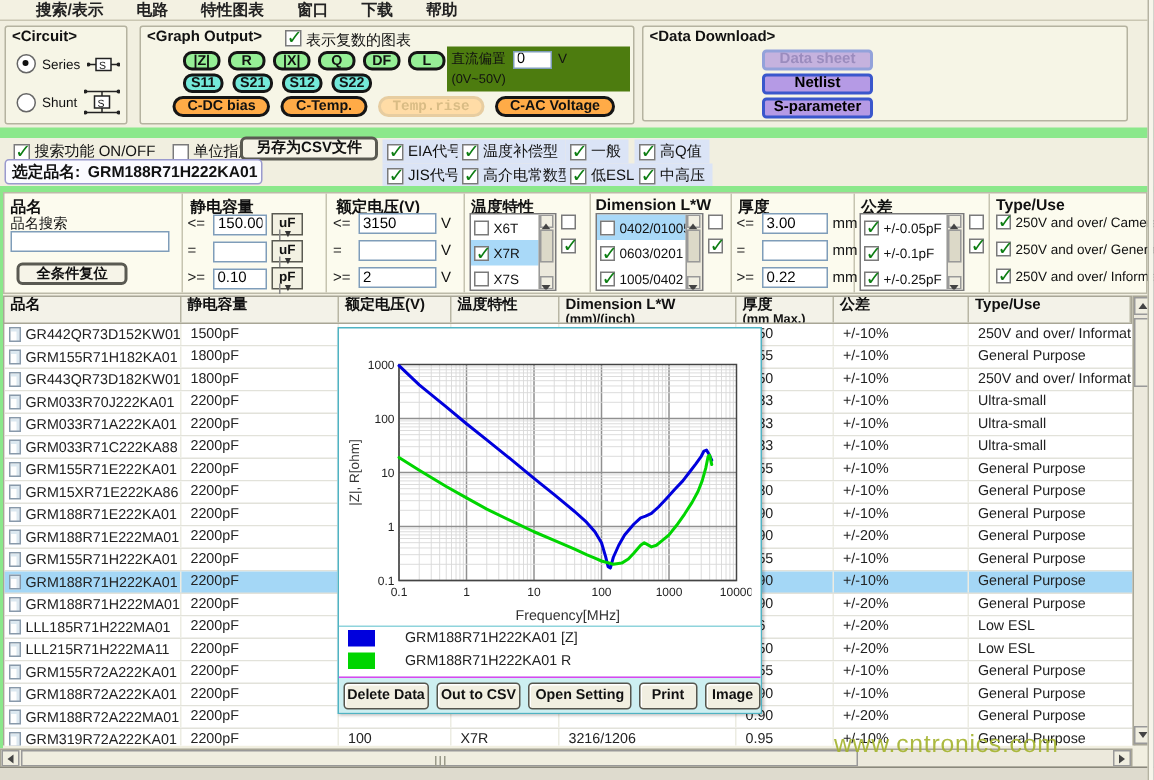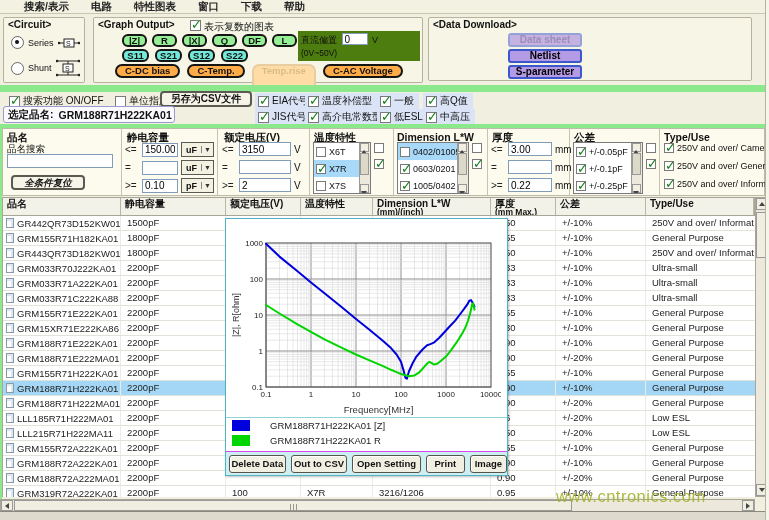--- a/index.html
+++ b/index.html
@@ -23,21 +23,21 @@
   .btn-plain{background:#f6f4e8;border:2px solid #5a5a52;border-radius:4px;font-weight:bold;font-size:10px;}
   
   .cb{display:inline-block;width:11px;height:11px;background:#fff;border:1px solid #7a7a7a;position:relative;flex:none;box-sizing:border-box;}
   .cb.on::after{content:"\2713";position:absolute;left:0px;top:-4px;font-size:13px;font-weight:bold;color:#0c7d12;}
   .cb.mini{width:10px;height:10px;}
   .radio{display:inline-block;width:11px;height:11px;border:1px solid #666;border-radius:50%;background:#fff;position:relative;flex:none;}
   .radio.on::after{content:"";position:absolute;left:3px;top:3px;width:4px;height:4px;border-radius:50%;background:#111;}
   .chip{position:absolute;display:flex;align-items:center;gap:3px;background:#dbe4f6;padding:1px 5px 1px 3px;font-size:10px;white-space:nowrap;}
   
   .tin{border:1px solid #7f9db9;background:#fff;font-size:10px;font-family:inherit;padding:0 2px;height:14px;box-sizing:border-box;}
-  .unitbtn{display:inline-flex;align-items:center;border:1px solid #5a5a52;background:#f3f1e2;height:15px;box-sizing:border-box;cursor:pointer;}
+  .unitbtn{display:inline-flex;align-items:center;border:1px solid #5a5a52;background:#f3f1e2;height:15px;box-sizing:border-box;cursor:pointer;flex-direction:column;}
   .unitbtn .ul{font-weight:bold;font-size:9px;padding:0 4px;}
   .unitbtn .ua{border-left:1px solid #888;width:11px;font-size:7px;text-align:center;color:#333;}
   .oplabel{font-size:10px;color:#222;width:14px;display:inline-block;}
   
   .listbox{position:absolute;background:#fff;border:1px solid #7a7a7a;box-sizing:border-box;overflow:hidden;}
   .litem{display:flex;align-items:center;gap:3px;height:17px;padding:0 2px;font-size:9px;white-space:nowrap;}
   .litem.hl{background:#a9d9f8;}
   .lsb{position:absolute;top:0;right:0;width:10px;height:100%;background:#ece9dc;border-left:1px solid #999;}
   .lsb .a{position:absolute;left:0;width:9px;height:9px;background:#f1efe2;border:1px solid #999;box-sizing:border-box;}
   .lsb .th{position:absolute;left:0;width:9px;background:#dcd9c8;border:1px solid #999;box-sizing:border-box;}
@@ -157,21 +157,21 @@
       </div>
     <div id="sparam-row" style="position:absolute;left:28px;top:31px;display:flex;gap:6px;">
         <div class="btn btn-cyan" style="width: 27px; height: 13px;">S11</div>
         <div class="btn btn-cyan" style="width: 27px; height: 13px;">S21</div>
         <div class="btn btn-cyan" style="width: 27px; height: 13px;">S12</div>
         <div class="btn btn-cyan" style="width: 27px; height: 13px;">S22</div>
       </div>
     <div id="cond-row" style="position:absolute;left:21px;top:46px;display:flex;gap:7px;">
         <div class="btn btn-orange" style="height: 14px;">C-DC bias</div>
         <div class="btn btn-orange" style="height: 14px;">C-Temp.</div>
-        <div class="btn btn-orange disabled" style="height: 28px;">Temp.rise</div>
+        <div class="btn btn-orange disabled" style="height: 14px; font-family: Liberation Mono, monospace;">Temp.rise</div>
         <div class="btn btn-orange" style="height: 14px;">C-AC Voltage</div>
       </div>
     <div class="dcpanel" style="left:204px;top:13px;width:122px;height:30px;">
       <span>直流偏置</span>
       <input class="tin" style="width: 26px; height: 12px; margin: 0px 2px;" value="0">
       <span>V</span>
       <div style="font-size:8.5px;margin-top:1px;">(0V~50V)</div>
     </div>
   </div>
 
@@ -245,21 +245,21 @@
       <div class="fcol-div" style="left:214px;"></div>
     <div class="fcol-div" style="left:306px;"></div>
       <div class="fcol-div" style="left:390px;"></div>
     <div class="fcol-div" style="left:484px;"></div>
       <div class="fcol-div" style="left:566px;"></div>
     <div class="fcol-div" style="left:656px;"></div>
 
     <div class="fhead" style="left:4px;">品名</div>
     <div style="position:absolute;left:4px;top:14px;font-size:9.5px;">品名搜索</div>
     <input class="tin" style="position: absolute; left: 4px; top: 25px; width: 106px;" value="">
-    <div class="btn btn-plain" style="position:absolute;left:8px;top:46px;width:74px;height:15px;line-height:11px;font-size:9.5px;font-style:italic;">全条件复位</div>
+    <div class="btn btn-plain" style="position:absolute;left:8px;top:46px;width:74px;height:15px;line-height:11px;font-size:9.5px;">全条件复位</div>
 
     <div class="fhead" style="left:124px;">静电容量</div>
     <div id="cap-rows">
         <div class="frow" style="left: 122px; top: 13px;">
           <span class="oplabel">&lt;=</span>
           <input class="tin" value="150.00" style="width: 36px;">
           <span class="unitbtn">
             <span class="ul">uF</span>
             <span class="ua">▼</span>
           </span>

